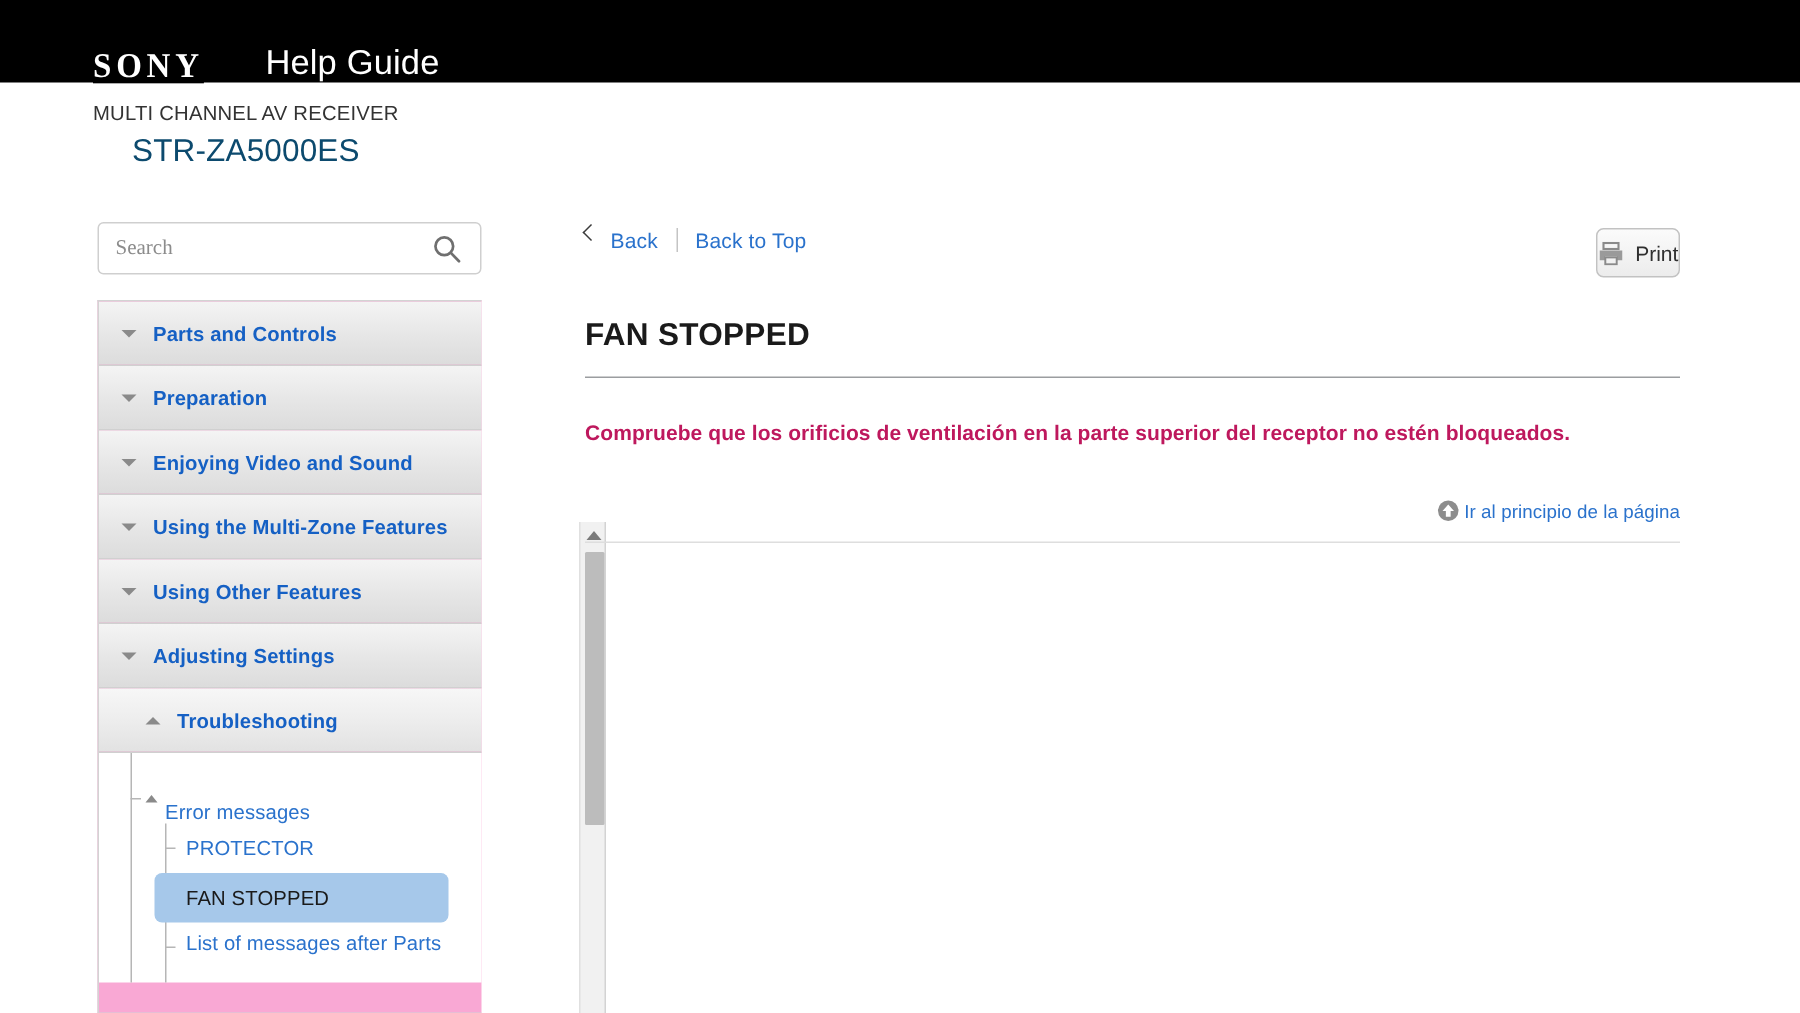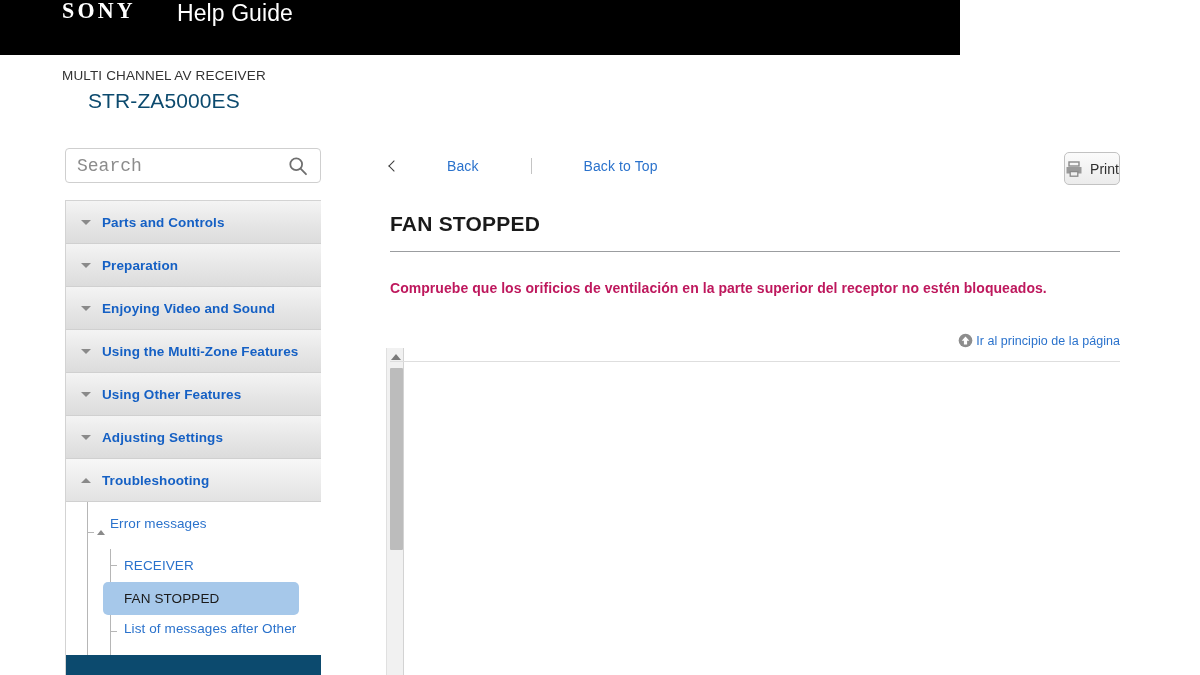--- a/index.html
+++ b/index.html
@@ -6,23 +6,23 @@
   html, body {
     width: 1200px; height: 675px;
     background: #ffffff;
     font-family: "Liberation Sans", sans-serif;
     overflow: hidden;
   }
 
   
   .topbar {
     position: absolute; left: 0; top: 0;
-    width: 960px; height: 55px;
+    width: 1200px; height: 55px;
     background: #000000;
-    display: flex; align-items: flex-start; text-decoration: underline;
+    display: flex; align-items: flex-end; text-decoration: underline;
   }
   .sony-logo {
     margin-left: 62px;
     color: #ffffff;
     font-family: "Liberation Serif", serif;
     font-weight: bold;
     font-size: 22px;
     letter-spacing: 3.2px;
     line-height: 1;
     transform: scaleY(1.05);
@@ -51,50 +51,51 @@
 
   .search-box {
     position: relative;
     width: 256px; height: 35px;
     border: 1px solid #cfcfcf; border-radius: 4px;
     background: #ffffff;
     display: flex; align-items: center;
   }
   .search-input {
     border: 0; outline: none; background: transparent;
-    font-family: Liberation Mono, monospace;
-    font-size: 18px; color: #15803d;
+    font-family: Liberation Serif, serif;
+    font-size: 14px; color: #15803d;
     padding-left: 11px; width: 210px; height: 31px;
   }
   .search-input::placeholder { color: #8c8c8c; }
   .search-icon {
     position: absolute; right: 12px; top: 7px;
     width: 20px; height: 20px;
   }
 
   
   .nav-panel {
     position: absolute; left: 0; top: 52px;
     width: 256px; height: 476px;
     border: 1px solid #d3d3d3;
     border-right: none;
-    background: #0c4a6e;
+    background: #f9a8d4;
     overflow: hidden;
   }
   .nav-scrollarea { width: 256px; }
 
   .acc-item {
     height: 43px;
     border-bottom: 1px solid #d0d0d0;
     background: linear-gradient(to bottom, #f4f4f4 0%, #e6e6e6 55%, #dcdcdc 100%);
     display: flex; align-items: center;
     cursor: pointer;
   }
   .acc-item.open {
     background: linear-gradient(to bottom, #f7f7f7 0%, #ececec 55%, #e2e2e2 100%);
+    padding-left: 16px;
   }
   .acc-caret {
     width: 0; height: 0; margin-left: 15px; margin-right: 11px;
     border-left: 5px solid transparent;
     border-right: 5px solid transparent;
     border-top: 5px solid #8a8a8a;
   }
   .acc-caret.up {
     border-top: none;
     border-bottom: 5px solid #8a8a8a;
@@ -107,21 +108,21 @@
   
   .tree {
     position: relative;
     background: #ffffff;
     padding-top: 14px;
   }
   .tree-trunk {
     position: absolute; left: 21px; top: 0; bottom: 0;
     width: 1px; background: #b6b6b6;
   }
-  .tree-node { position: relative; height: 33px; display: flex; align-items: flex-start; }
+  .tree-node { position: relative; height: 33px; display: flex; align-items: flex-end; }
   .tree-node .tick {
     position: absolute; left: 21px; top: 16px;
     width: 7px; height: 1px; background: #b6b6b6;
   }
   .node-caret {
     position: absolute; left: 31px; top: 14px;
     width: 0; height: 0;
     border-left: 4.5px solid transparent;
     border-right: 4.5px solid transparent;
     border-bottom: 5px solid #8a8a8a;
@@ -174,21 +175,21 @@
   .sb-arrow.up { top: 6px; border-bottom: 6px solid #7a7a7a; }
   .sb-thumb {
     position: absolute; left: 3px; top: 20px;
     width: 13px; height: 182px;
     background: #bcbcbc; border-radius: 1px;
   }
 
   
   .main { position: absolute; left: 390px; top: 152px; width: 730px; }
 
-  .crumb-row { display: flex; align-items: center; height: 28px; gap: 40px; }
+  .crumb-row { display: flex; height: 28px; }
   .back-chevron {
     display: inline-block; width: 8px; height: 8px;
     border-left: 1.6px solid #3b3b3b; border-bottom: 1.6px solid #3b3b3b;
     transform: rotate(45deg); margin-right: 9px; margin-top: -1px;
   }
   .crumb-link {
     font-size: 14px; color: #2a72cc; text-decoration: none; letter-spacing: 0.1px;
   }
   .crumb-sep {
     width: 1px; height: 16px; background: #c4c4c4; margin: 0 12px;
@@ -298,33 +299,33 @@
           <span class="tick"></span>
           <span class="node-caret"></span>
           <span class="node-label-l1">Error messages</span>
         </div>
 
         <div class="leaf-wrap">
           <div class="leaf-trunk"></div>
 
           <div class="leaf">
             <span class="tick"></span>
-            <span class="leaf-label">RECEIVER</span>
+            <span class="leaf-label">PROTECTOR</span>
           </div>
 
 
           <div class="leaf selected">
             <span class="tick"></span>
             <span class="hl"></span>
             <span class="leaf-label">FAN STOPPED</span>
           </div>
 
           <div class="leaf tall">
             <span class="tick"></span>
-            <span class="leaf-label">List of messages after Other</span>
+            <span class="leaf-label">List of messages after Parts</span>
           </div>
 
         </div>
       </div>
 
     </div>
   </div>
 
   <div class="scrollbar">
     <span class="sb-arrow up"></span>

